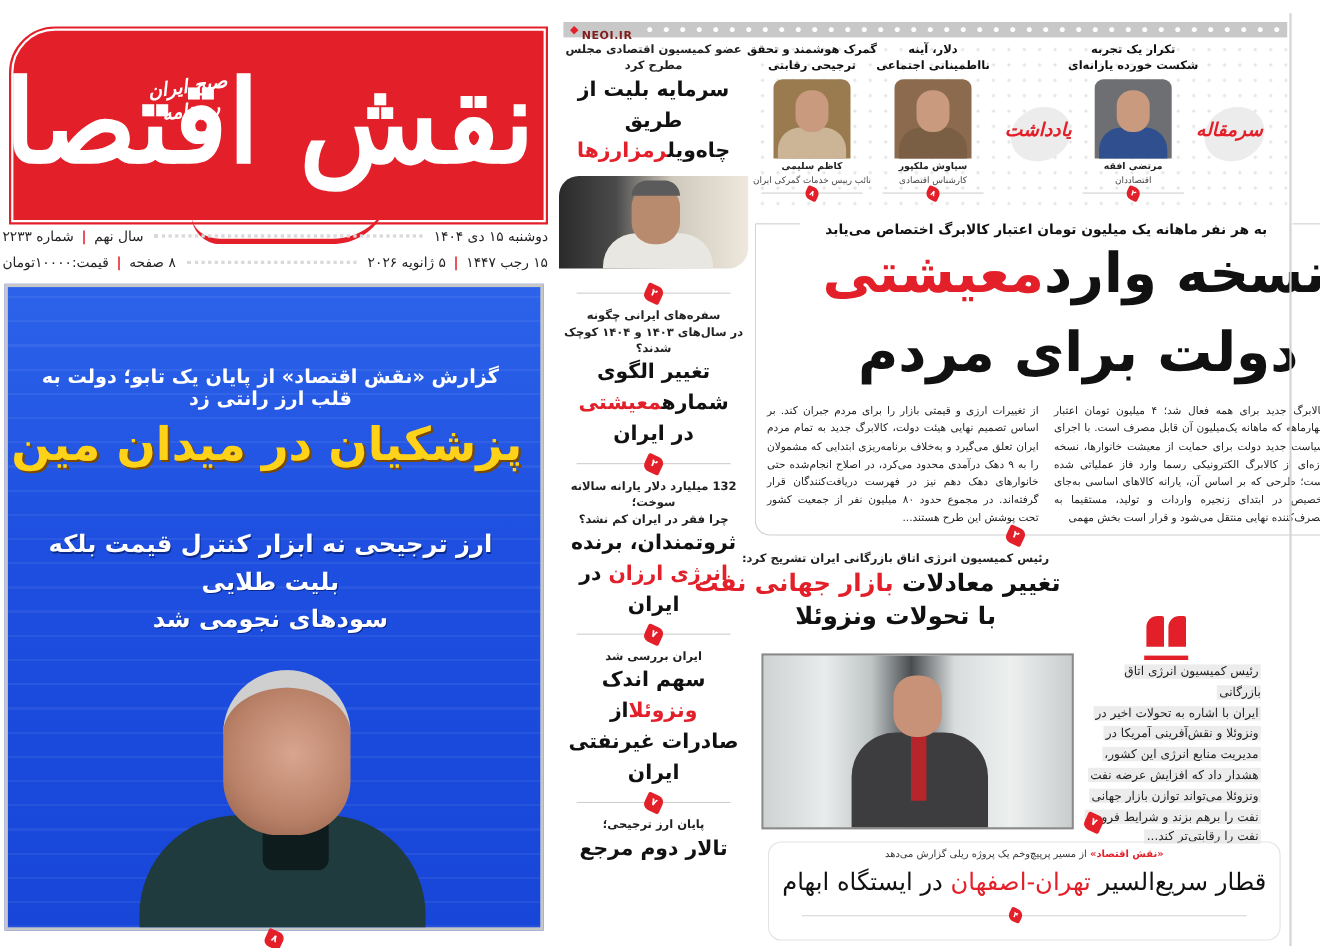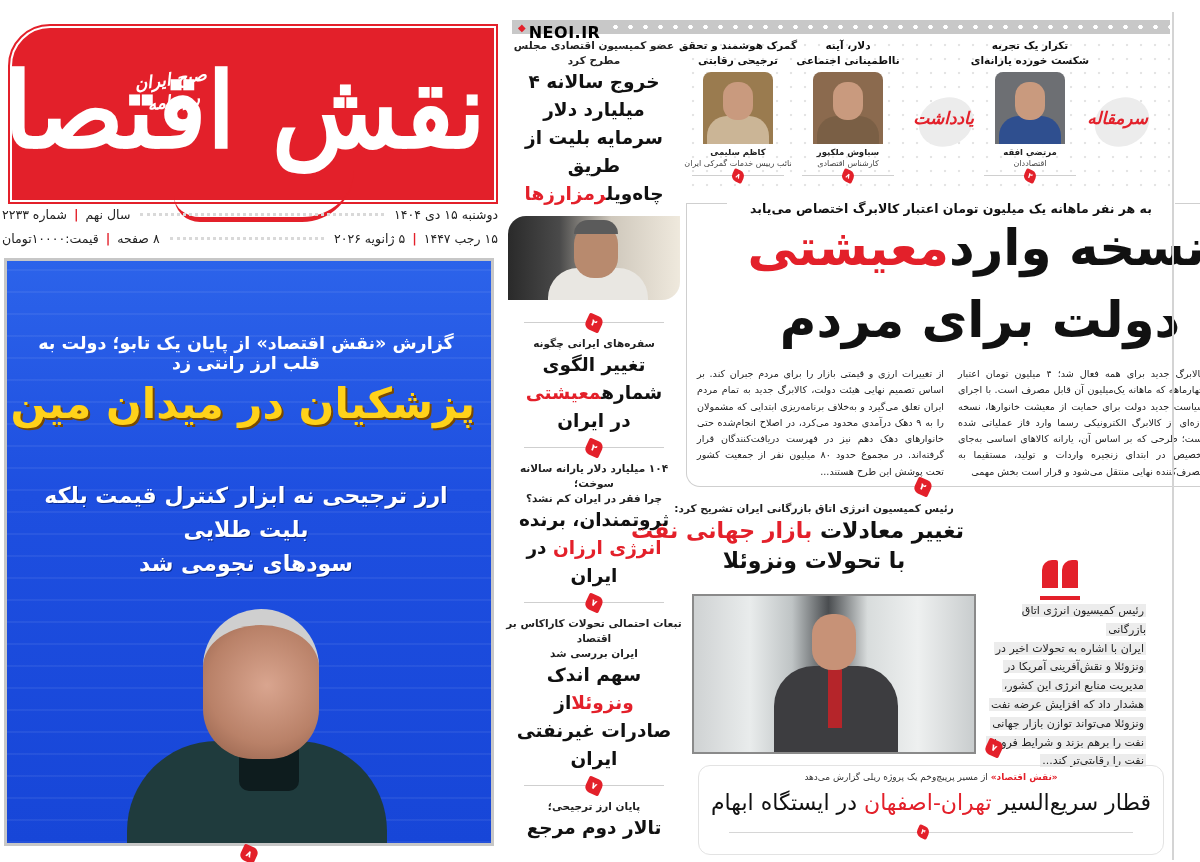--- a/index.html
+++ b/index.html
@@ -24,21 +24,21 @@
   .hero-title { position: absolute; right: 16px; top: 118px; width: 460px; text-align: center; font-weight: bold; font-size: 42px; color: #ffd21a; text-shadow: 2px 2px 0 #7a4a00; white-space: nowrap; }
   .hero-sub { position: absolute; right: 20px; top: 218px; width: 450px; text-align: center; color: #ffffff; font-weight: bold; font-size: 22px; line-height: 34px; text-shadow: 1px 1px 0 #0b2a8a; }
   .hero-photo { position: absolute; left: 160px; top: 330px; width: 180px; height: 258px; }
   .head { position: absolute; left: 36px; top: 18px; width: 116px; height: 150px; border-radius: 58px 58px 50px 50px; background: radial-gradient(circle at 55% 45%, #d9a58f 0%, #b98168 60%, #8e5c47 100%); border-top: 16px solid #cfcfcf; }
   .body-shape { position: absolute; left: -40px; top: 150px; width: 260px; height: 120px; background: #1f3b3d; border-radius: 90px 90px 0 0; }
   .collar { position: absolute; left: 72px; top: 150px; width: 60px; height: 50px; background: #0e1c1e; border-radius: 10px; }
   .page-num { position: absolute; width: 16px; height: 16px; background: #e3202a; color: #fff; font-size: 9px; font-weight: bold; text-align: center; line-height: 16px; transform: rotate(25deg); border-radius: 2px 6px 2px 6px; }
 
   
   .neoi-bar { left: 512px; top: 20px; width: 658px; height: 14px; background: #c8c8c8; display: flex; align-items: center; padding-left: 6px; direction: ltr; }
-  .neoi-bar .brand { color: #000000; font-size: 16px; font-weight: bold; letter-spacing: 0.5px; margin-top: 11px; }
+  .neoi-bar .brand { color: #7f1d1d; font-size: 10px; font-weight: bold; letter-spacing: 0.5px; margin-top: 11px; }
   .neoi-bar .brand-dot { color: #e3202a; font-size: 10px; margin-right: 3px; }
   .neoi-bar .dots { flex: 1; margin-left: 8px; height: 6px; background-image: radial-gradient(circle, #ffffff 2px, transparent 2.5px); background-size: 15px 6px; }
 
   
   .col2 { left: 506px; top: 38px; width: 176px; }
   .story { text-align: center; }
   .kicker { font-size: 10.5px; font-weight: bold; color: #222; line-height: 15px; }
   .headline { font-weight: bold; font-size: 18.5px; line-height: 28px; color: #111; }
   .red { color: #e3202a; }
   .divider { position: relative; height: 18px; margin: 4px 18px; }
@@ -157,59 +157,58 @@
 <div class="abs neoi-bar">
   <span class="brand-dot">◆</span>
   <span class="brand">NEOI.IR</span>
   <span class="dots"></span>
 </div>
 
 <div class="abs col2">
   <div class="story">
     <div class="kicker">عضو کمیسیون اقتصادی مجلس مطرح کرد</div>
     <div class="headline">
-      <div>خروج سالانه ۴ میلیارد دلار</div>
       <div>سرمایه بلیت از طریق</div>
       <div><span>چاه‌ویل</span><span class="red">رمزارزها</span></div>
     </div>
     <div class="col2-photo">
       <div class="shirt"></div>
       <div class="face"></div>
       <div class="hair"></div>
     </div>
     <div class="divider" style="margin-top:14px;">
         <div class="page-num">۲</div>
       </div>
   </div>
 
   <div class="story">
     <div class="kicker">سفره‌های ایرانی چگونه</div>
+    <div class="kicker">در سال‌های ۱۴۰۳ و ۱۴۰۴ کوچک شدند؟</div>
     <div class="headline">
       <div><span>تغییر الگوی شماره</span><span class="red">معیشتی</span></div>
       <div>در ایران</div>
     </div>
     <div class="divider">
         <div class="page-num">۲</div>
       </div>
   </div>
 
   <div class="story">
-    <div class="kicker">۱۰۴ میلیارد دلار یارانه سالانه سوخت؛</div>
+    <div class="kicker">132 میلیارد دلار یارانه سالانه سوخت؛</div>
     <div class="kicker">چرا فقر در ایران کم نشد؟</div>
     <div class="headline">
       <div>ثروتمندان، برنده</div>
       <div><span class="red">انرژی ارزان</span> <span>در ایران</span></div>
     </div>
     <div class="divider">
         <div class="page-num">۷</div>
       </div>
   </div>
 
   <div class="story">
-    <div class="kicker">تبعات احتمالی تحولات کاراکاس بر اقتصاد</div>
     <div class="kicker">ایران بررسی شد</div>
     <div class="headline">
       <div><span>سهم اندک</span> <span class="red">ونزوئلا</span><span>از</span></div>
       <div>صادرات غیرنفتی ایران</div>
     </div>
     <div class="divider">
         <div class="page-num">۷</div>
       </div>
   </div>
 

